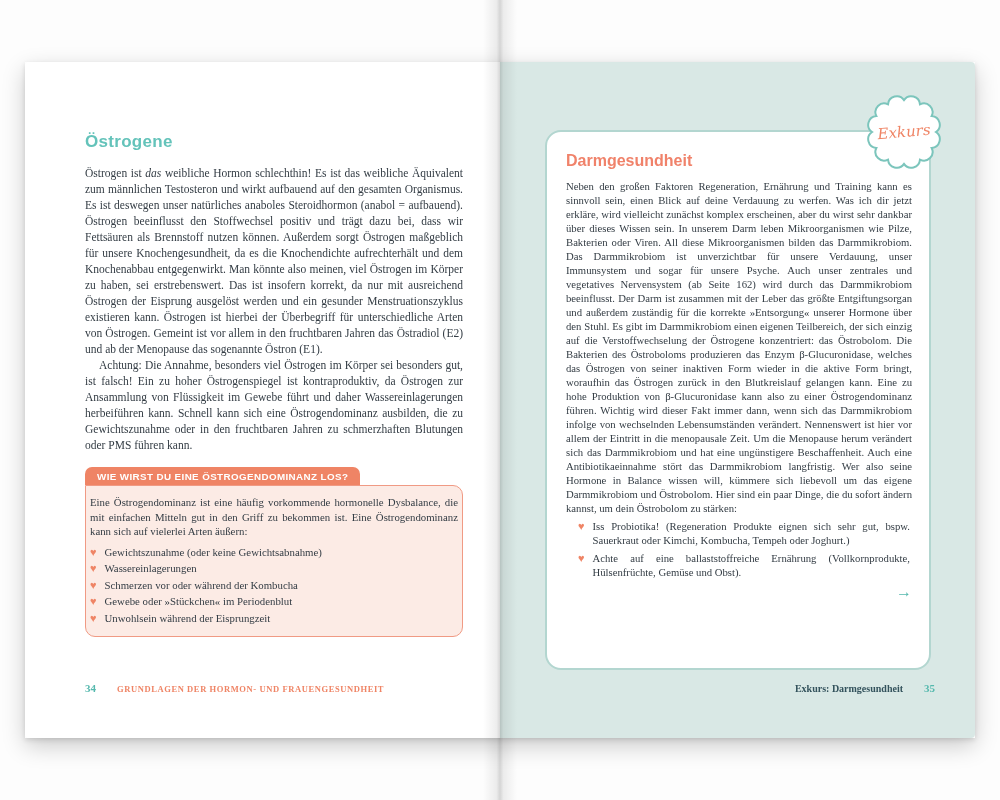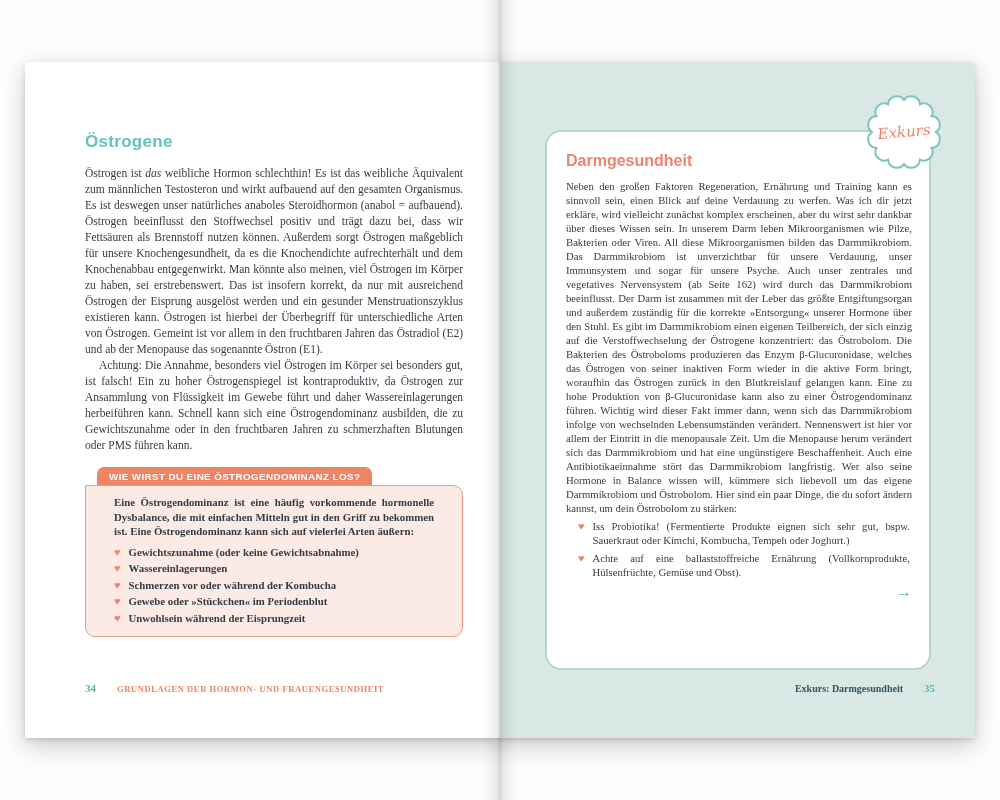--- a/index.html
+++ b/index.html
@@ -31,25 +31,25 @@
   .body-text {
     font-size: 11.5px; line-height: 16px; color: #333c44;
     text-align: justify; hyphens: auto;
   }
   .indent { text-indent: 14px; }
 
   .info-box { margin-top: 13px; }
   .info-box-tab {
     display: inline-block; font-family: "Liberation Sans", sans-serif;
     font-size: 9.8px; font-weight: 700; letter-spacing: .4px; color: #ffffff;
-    background: #ef8465; padding: 4px 12px 3px; border-radius: 7px 7px 0 0; margin-left: 12px;
+    background: #ef8465; padding: 4px 12px 3px; border-radius: 7px 7px 0 0;
   }
   .info-box-body {
     background: #fcebe5; border: 1.5px solid #f09a84;
-    border-radius: 0 10px 10px 10px; padding: 9px 28px 10px; font-weight: bold;
+    border-radius: 0 10px 10px 10px; padding: 9px 4px 10px;
   }
   .info-intro {
     font-size: 10.8px; line-height: 14.5px; color: #333c44; text-align: justify;
   }
   .heart-list { list-style: none; margin-top: 5px; }
   .heart-list li {
     display: flex; gap: 8px; align-items: flex-start;
     font-size: 10.8px; line-height: 16.5px; color: #333c44;
   }
   .heart { color: #ef8465; font-size: 11px; line-height: inherit; }
@@ -138,21 +138,21 @@
     </div>
 
     <div class="page page-right">
 
       <div class="exkurs-box">
         <h2 class="box-heading">Darmgesundheit</h2>
         <p class="body-text right-body">Neben den großen Faktoren Regeneration, Ernährung und Training kann es sinnvoll sein, einen Blick auf deine Verdauung zu werfen. Was ich dir jetzt erkläre, wird vielleicht zunächst komplex erscheinen, aber du wirst sehr dankbar über dieses Wissen sein. In unserem Darm leben Mikroorganismen wie Pilze, Bakterien oder Viren. All diese Mikroorganismen bilden das Darmmikrobiom. Das Darmmikrobiom ist unverzichtbar für unsere Verdauung, unser Immunsystem und sogar für unsere Psyche. Auch unser zentrales und vegetatives Nervensystem (ab Seite 162) wird durch das Darmmikrobiom beeinflusst. Der Darm ist zusammen mit der Leber das größte Entgiftungsorgan und außerdem zuständig für die korrekte »Entsorgung« unserer Hormone über den Stuhl. Es gibt im Darmmikrobiom einen eigenen Teilbereich, der sich einzig auf die Verstoffwechselung der Östrogene konzentriert: das Östrobolom. Die Bakterien des Östroboloms produzieren das Enzym β-Glucuronidase, welches das Östrogen von seiner inaktiven Form wieder in die aktive Form bringt, woraufhin das Östrogen zurück in den Blutkreislauf gelangen kann. Eine zu hohe Produktion von β-Glucuronidase kann also zu einer Östrogendominanz führen. Wichtig wird dieser Fakt immer dann, wenn sich das Darmmikrobiom infolge von wechselnden Lebensumständen verändert. Nennenswert ist hier vor allem der Eintritt in die menopausale Zeit. Um die Menopause herum verändert sich das Darmmikrobiom und hat eine ungünstigere Beschaffenheit. Auch eine Antibiotikaeinnahme stört das Darmmikrobiom langfristig. Wer also seine Hormone in Balance wissen will, kümmere sich liebevoll um das eigene Darmmikrobiom und Östrobolom. Hier sind ein paar Dinge, die du sofort ändern kannst, um dein Östrobolom zu stärken:</p>
         <ul class="heart-list right-list">
           <li>
               <span class="heart">♥</span>
-              <span>Iss Probiotika! (Fermentierte Produkte eignen sich sehr gut, bspw. Sauerkraut oder Kimchi, Kombucha, Tempeh oder Joghurt.)</span>
+              <span>Iss Probiotika! (Regeneration Produkte eignen sich sehr gut, bspw. Sauerkraut oder Kimchi, Kombucha, Tempeh oder Joghurt.)</span>
             </li>
           <li>
               <span class="heart">♥</span>
               <span>Achte auf eine ballaststoffreiche Ernährung (Vollkornprodukte, Hülsenfrüchte, Gemüse und Obst).</span>
             </li>
         </ul>
         <div class="arrow-wrap">
           <span class="arrow">→</span>
         </div>
       </div>

